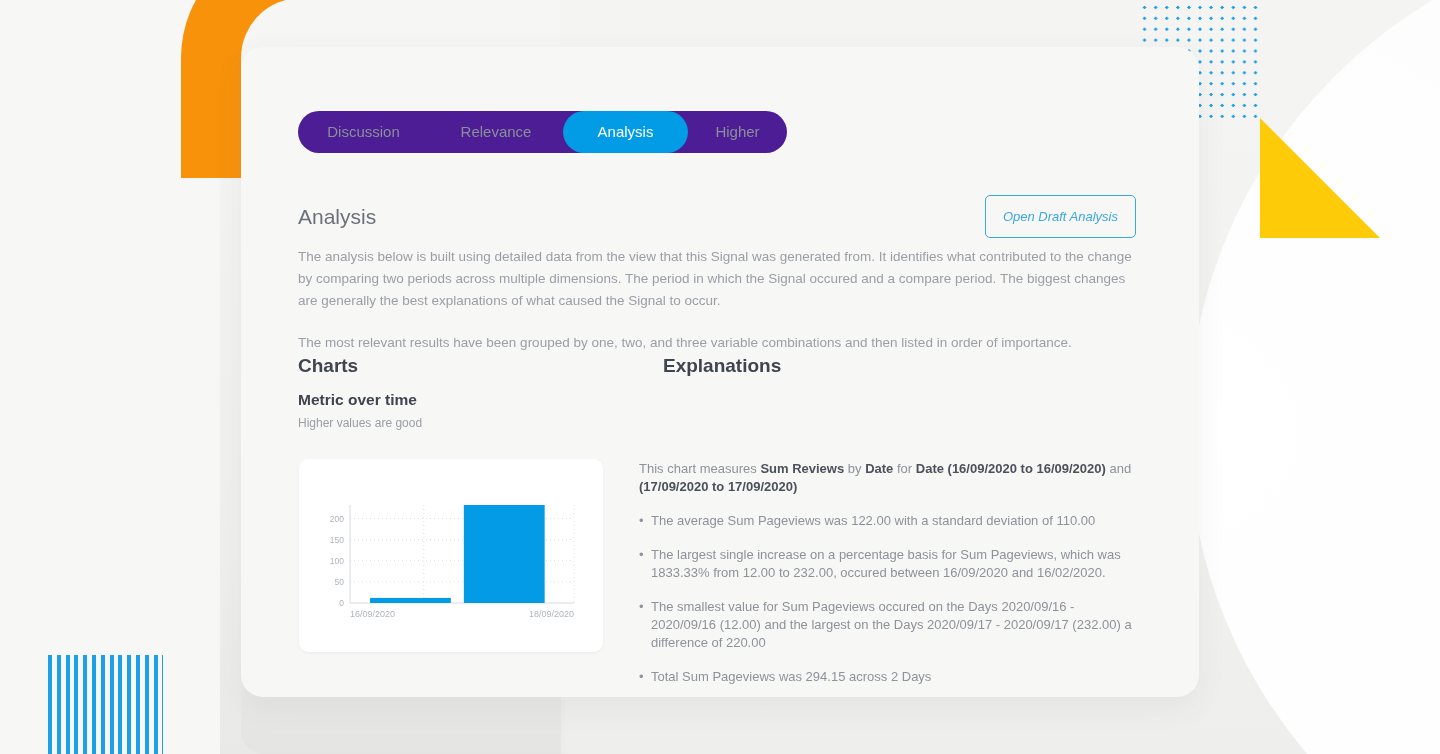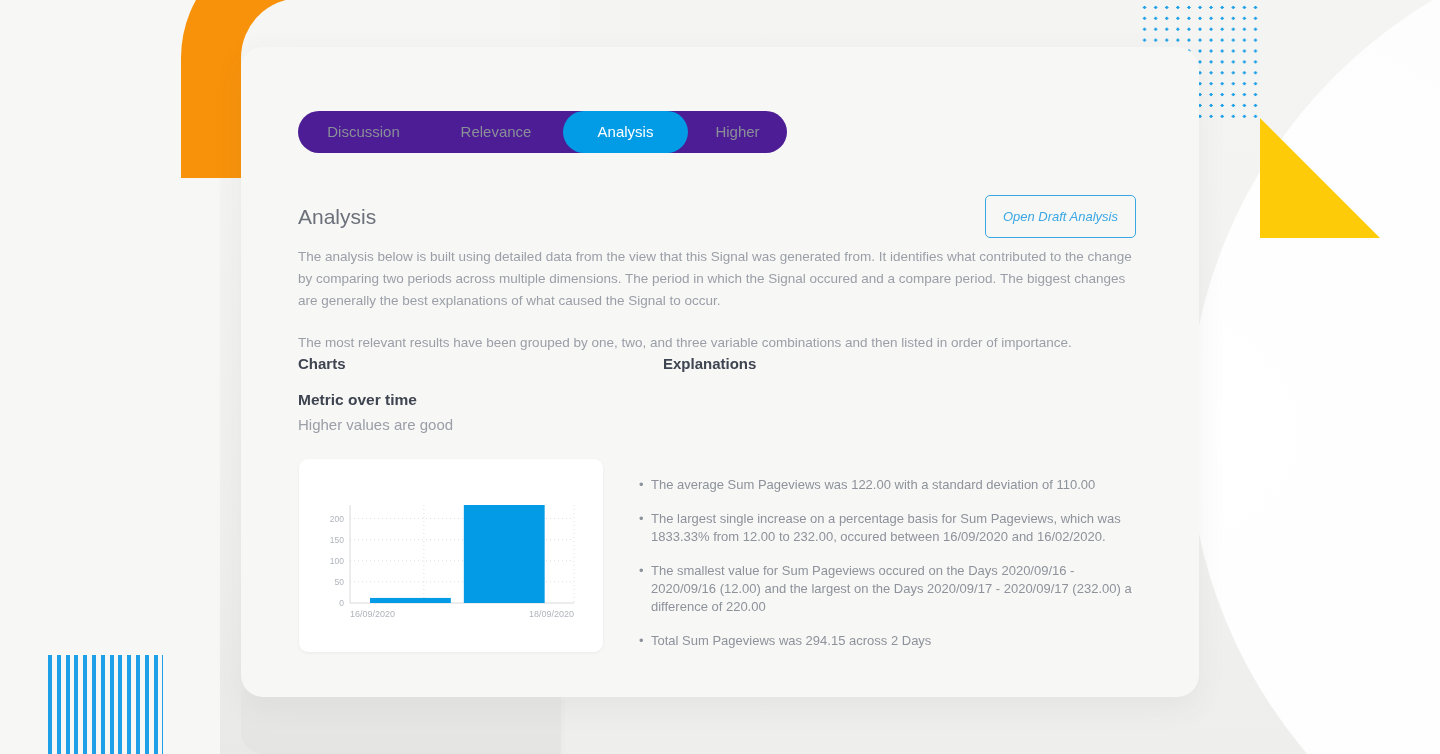--- a/index.html
+++ b/index.html
@@ -113,32 +113,32 @@
 
   
   .intro {
     position: absolute; left: 298px; top: 246px; width: 838px;
     font-size: 13.5px; line-height: 22px; color: #9a9ea7;
   }
   .intro p + p { margin-top: 20px; }
 
   
   .col-head {
-    position: absolute; font-size: 15px; font-weight: bold; color: #3e4450;
+    position: absolute; font-size: 19px; font-weight: bold; color: #3e4450;
   }
   #charts-head { left: 298px; top: 355px; }
   #expl-head   { left: 639px; top: 355px; margin-left: 24px; }
 
   .metric-title {
     position: absolute; left: 298px; top: 391px;
     font-size: 15.5px; font-weight: bold; color: #3e4450;
   }
   .metric-sub {
     position: absolute; left: 298px; top: 416px;
-    font-size: 15px; color: #9a9ea7;
+    font-size: 12px; color: #9a9ea7;
   }
 
   
   .chart-card {
     position: absolute; left: 299px; top: 459px;
     width: 304px; height: 193px;
     background: #ffffff; border-radius: 9px;
     box-shadow: 0 1px 3px rgba(90,90,100,.08);
   }
   .plot { position: absolute; left: 0; top: 0; width: 100%; height: 100%; }
@@ -223,19 +223,22 @@
     <g id="bar-group">
         <rect class="bar" x="71" y="138.93103448275863" width="80.8156862745098" height="5.068965517241367"></rect>
         <rect class="bar" x="164.84313725490196" y="46" width="80.8156862745098" height="98"></rect>
       </g>
     <text class="xtick" id="xtick-left" x="51" y="158">16/09/2020</text>
     <text class="xtick" id="xtick-right" x="275" y="158" text-anchor="end">18/09/2020</text>
   </svg>
 </div>
 
 <div class="expl">
+  <div class="lead">
+    <span>This chart measures </span><b>Sum Reviews</b><span> by </span><b>Date</b><span> for </span><b>Date (16/09/2020 to 16/09/2020)</b><span> and </span><b>(17/09/2020 to 17/09/2020)</b>
+  </div>
   <ul id="bullet-list">
       <li>The average Sum Pageviews was 122.00 with a standard deviation of 110.00</li>
       <li>The largest single increase on a percentage basis for Sum Pageviews, which was 1833.33% from 12.00 to 232.00, occured between 16/09/2020 and 16/02/2020.</li>
       <li>The smallest value for Sum Pageviews occured on the Days 2020/09/16 - 2020/09/16 (12.00) and the largest on the Days 2020/09/17 - 2020/09/17 (232.00) a difference of 220.00</li>
       <li>Total Sum Pageviews was 294.15 across 2 Days</li>
     </ul>
 </div>
 
 </body></html>

